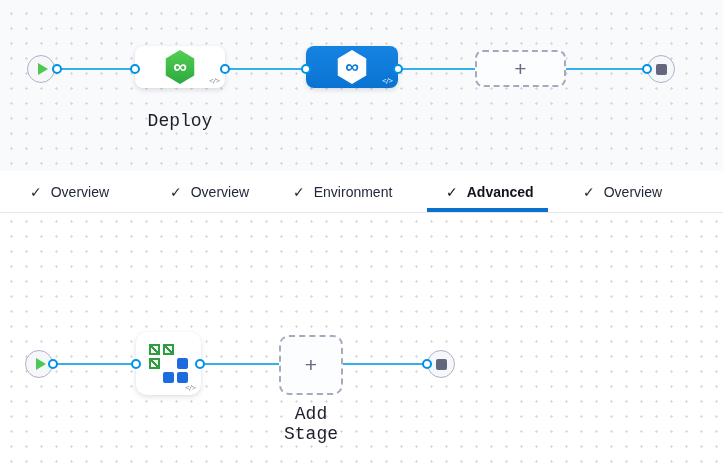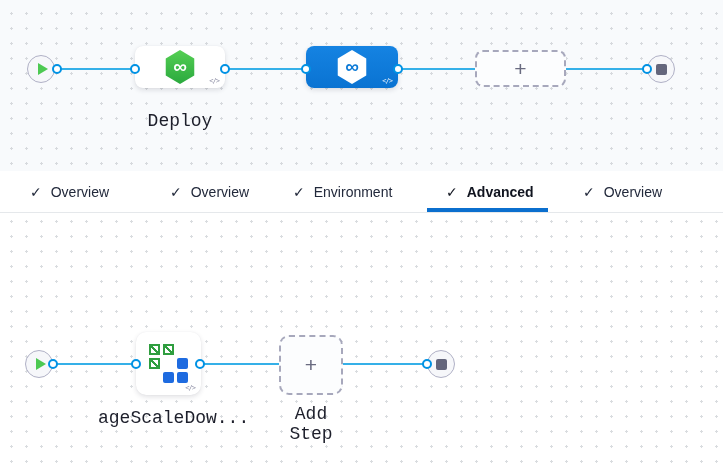--- a/index.html
+++ b/index.html
@@ -191,18 +191,17 @@
     <div class="round-node" style="left:427px; top:137px;">
       <div class="stop-sq"></div>
     </div>
 
     <div class="port" style="left:48px; top:146px;"></div>
     <div class="port" style="left:131px; top:146px;"></div>
     <div class="port" style="left:195px; top:146px;"></div>
     <div class="port" style="left:422px; top:146px;"></div>
 
     <div class="g-label two-line" style="left:98px; top:192px; width:140px;">
-      <div>ageScaleDow...</div>
-    </div>
-    <div class="g-label" style="left:271px; top:191px; width:80px;">Add Step</div>
+    </div>
+    <div class="g-label" style="left:271px; top:191px; width:80px;">Add Stage</div>
   </div>
 
 </div>
 
 </body></html>

